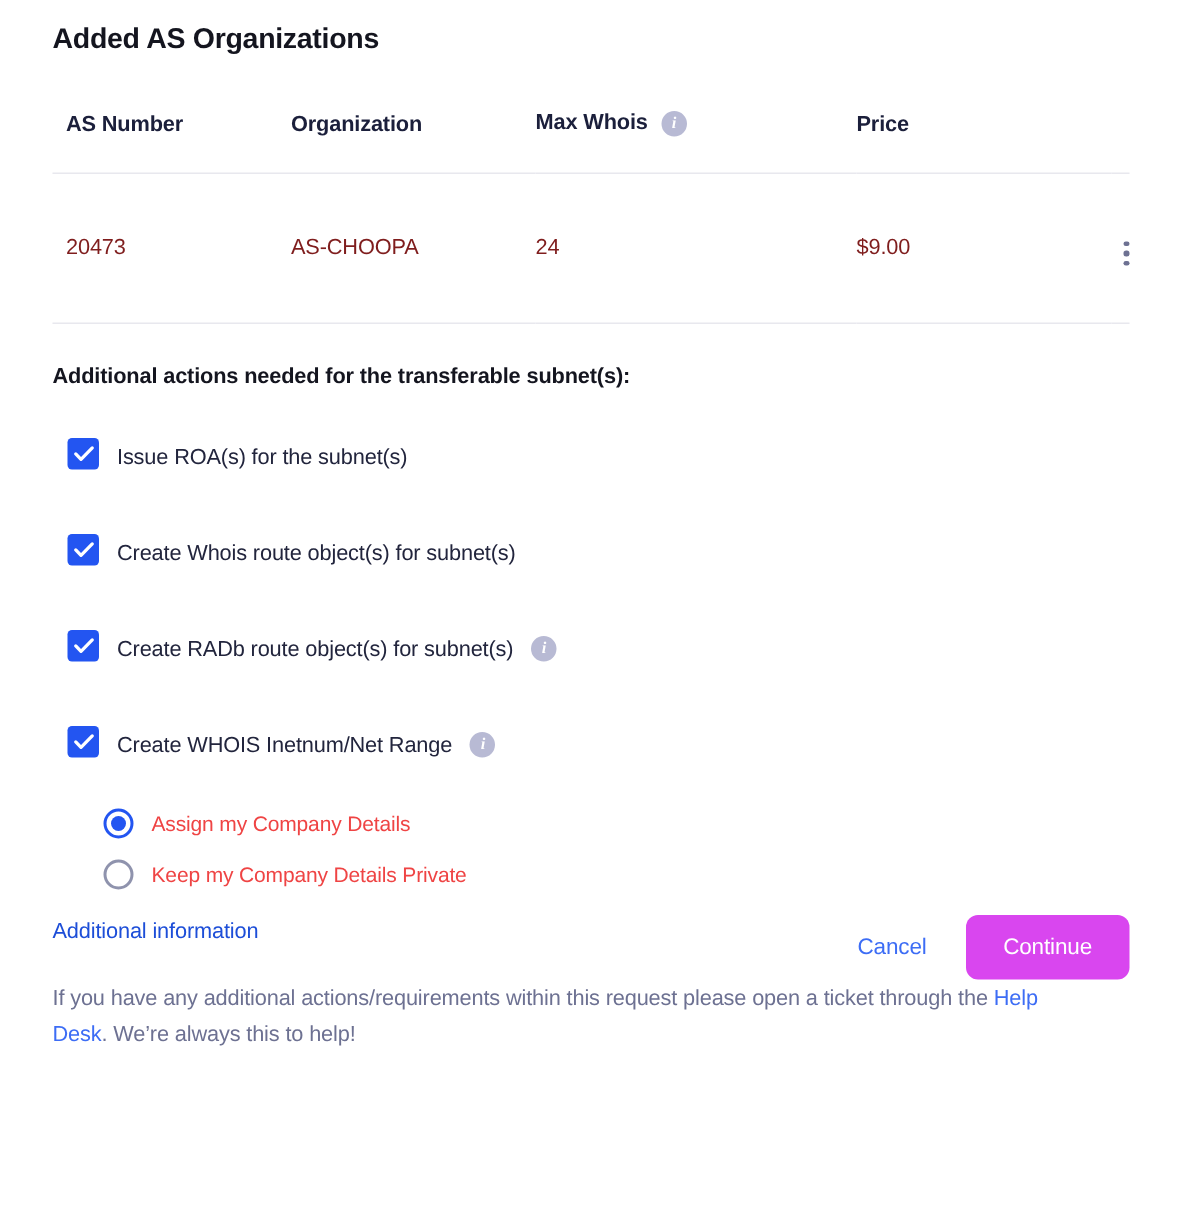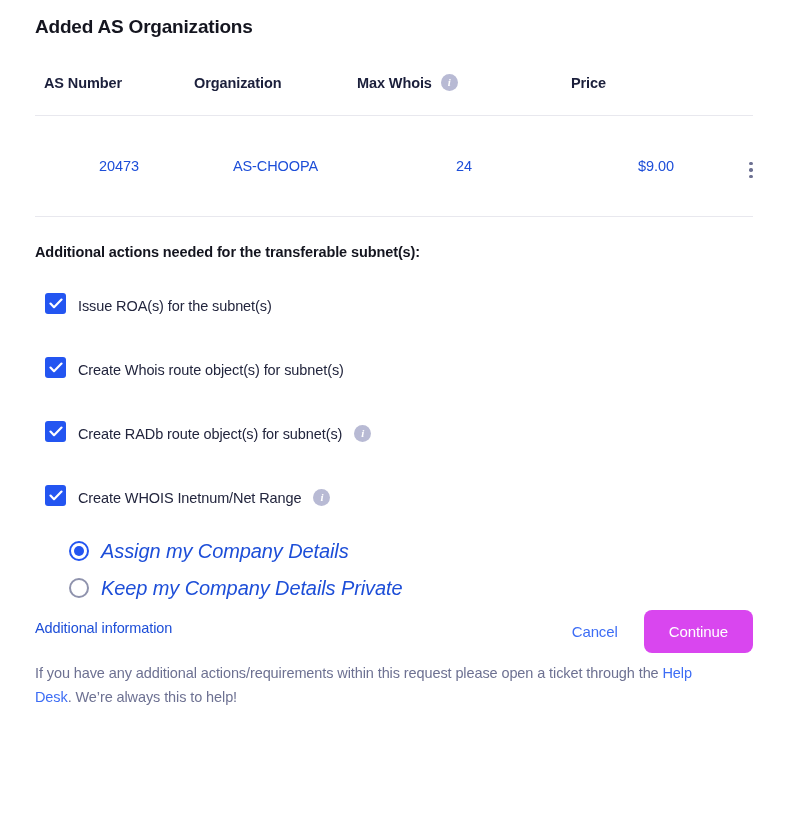--- a/index.html
+++ b/index.html
@@ -47,38 +47,37 @@
     color: #1b1f3b;
     padding: 0 0 24px 0;
     vertical-align: middle;
     letter-spacing: -0.1px;
   }
   .as-table thead tr {
     border-bottom: 1px solid #e8e8ee;
   }
   .as-table td {
     font-size: 14.5px;
-    color: #1d4ed8;
+    color: #7f1d1d;
     padding: 36px 0 36px 0;
     vertical-align: middle;
     letter-spacing: -0.1px;
-    text-align: center;
   }
   .as-table tbody tr {
     border-bottom: 1px solid #e8e8ee;
   }
   .col-asn   { width: 150px; padding-left: 9px !important; }
   .col-org   { width: 163px; }
   .col-max   { width: 214px; }
   .col-price { width: 170px; }
   .col-menu  { width: auto; }
 
   .th-inner {
     display: inline-flex;
-    align-items: center;
+    align-items: flex-start;
     gap: 9px;
   }
 
   
   .info-icon {
     display: inline-flex;
     align-items: center;
     justify-content: center;
     width: 17px;
     height: 17px;
@@ -174,24 +173,23 @@
   }
   .radio.checked { border-color: #2355f1; }
   .radio.checked::after {
     content: "";
     width: 10px;
     height: 10px;
     border-radius: 50%;
     background: #2355f1;
   }
   .radio-label {
-    font-size: 20px;
-    color: #1d4ed8;
-    letter-spacing: -0.1px;
-    font-style: italic;
+    font-size: 14px;
+    color: #ef4444;
+    letter-spacing: -0.1px;
   }
 
   
   .addl-title {
     font-size: 14.5px;
     font-weight: normal;
     color: #1d4ed8;
     margin: 20px 0 0 0;
     letter-spacing: -0.1px;
   }

